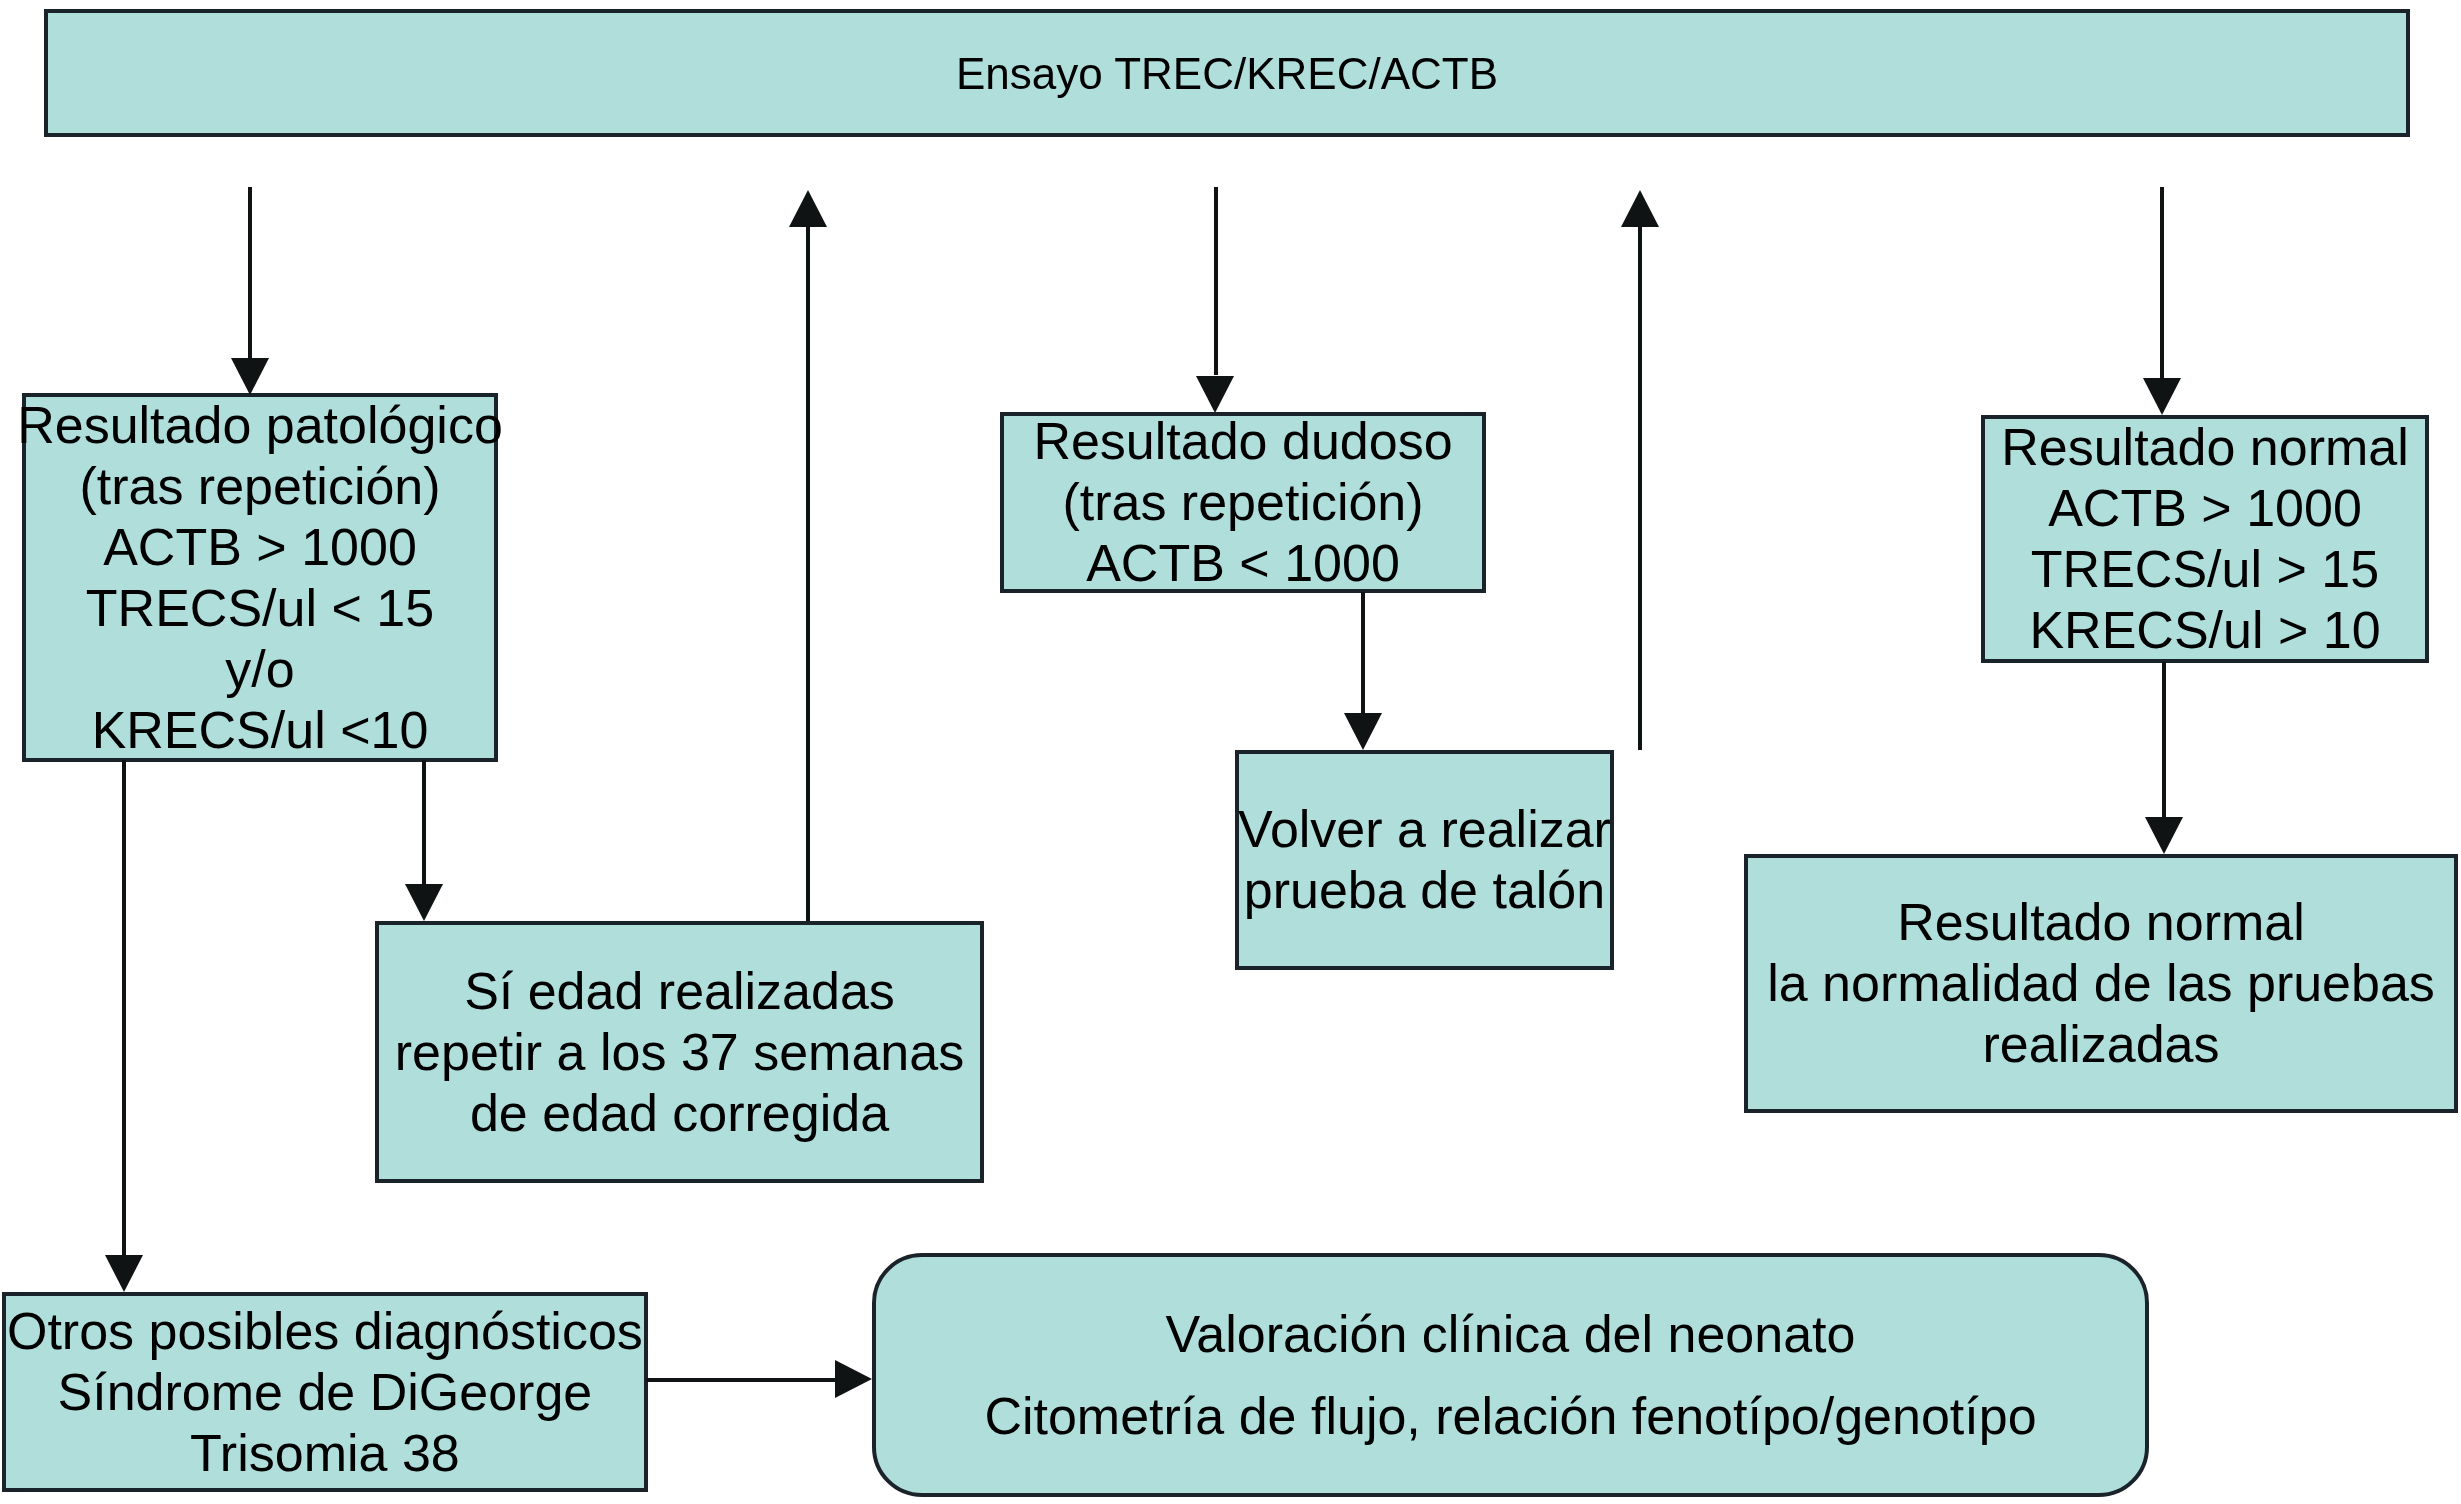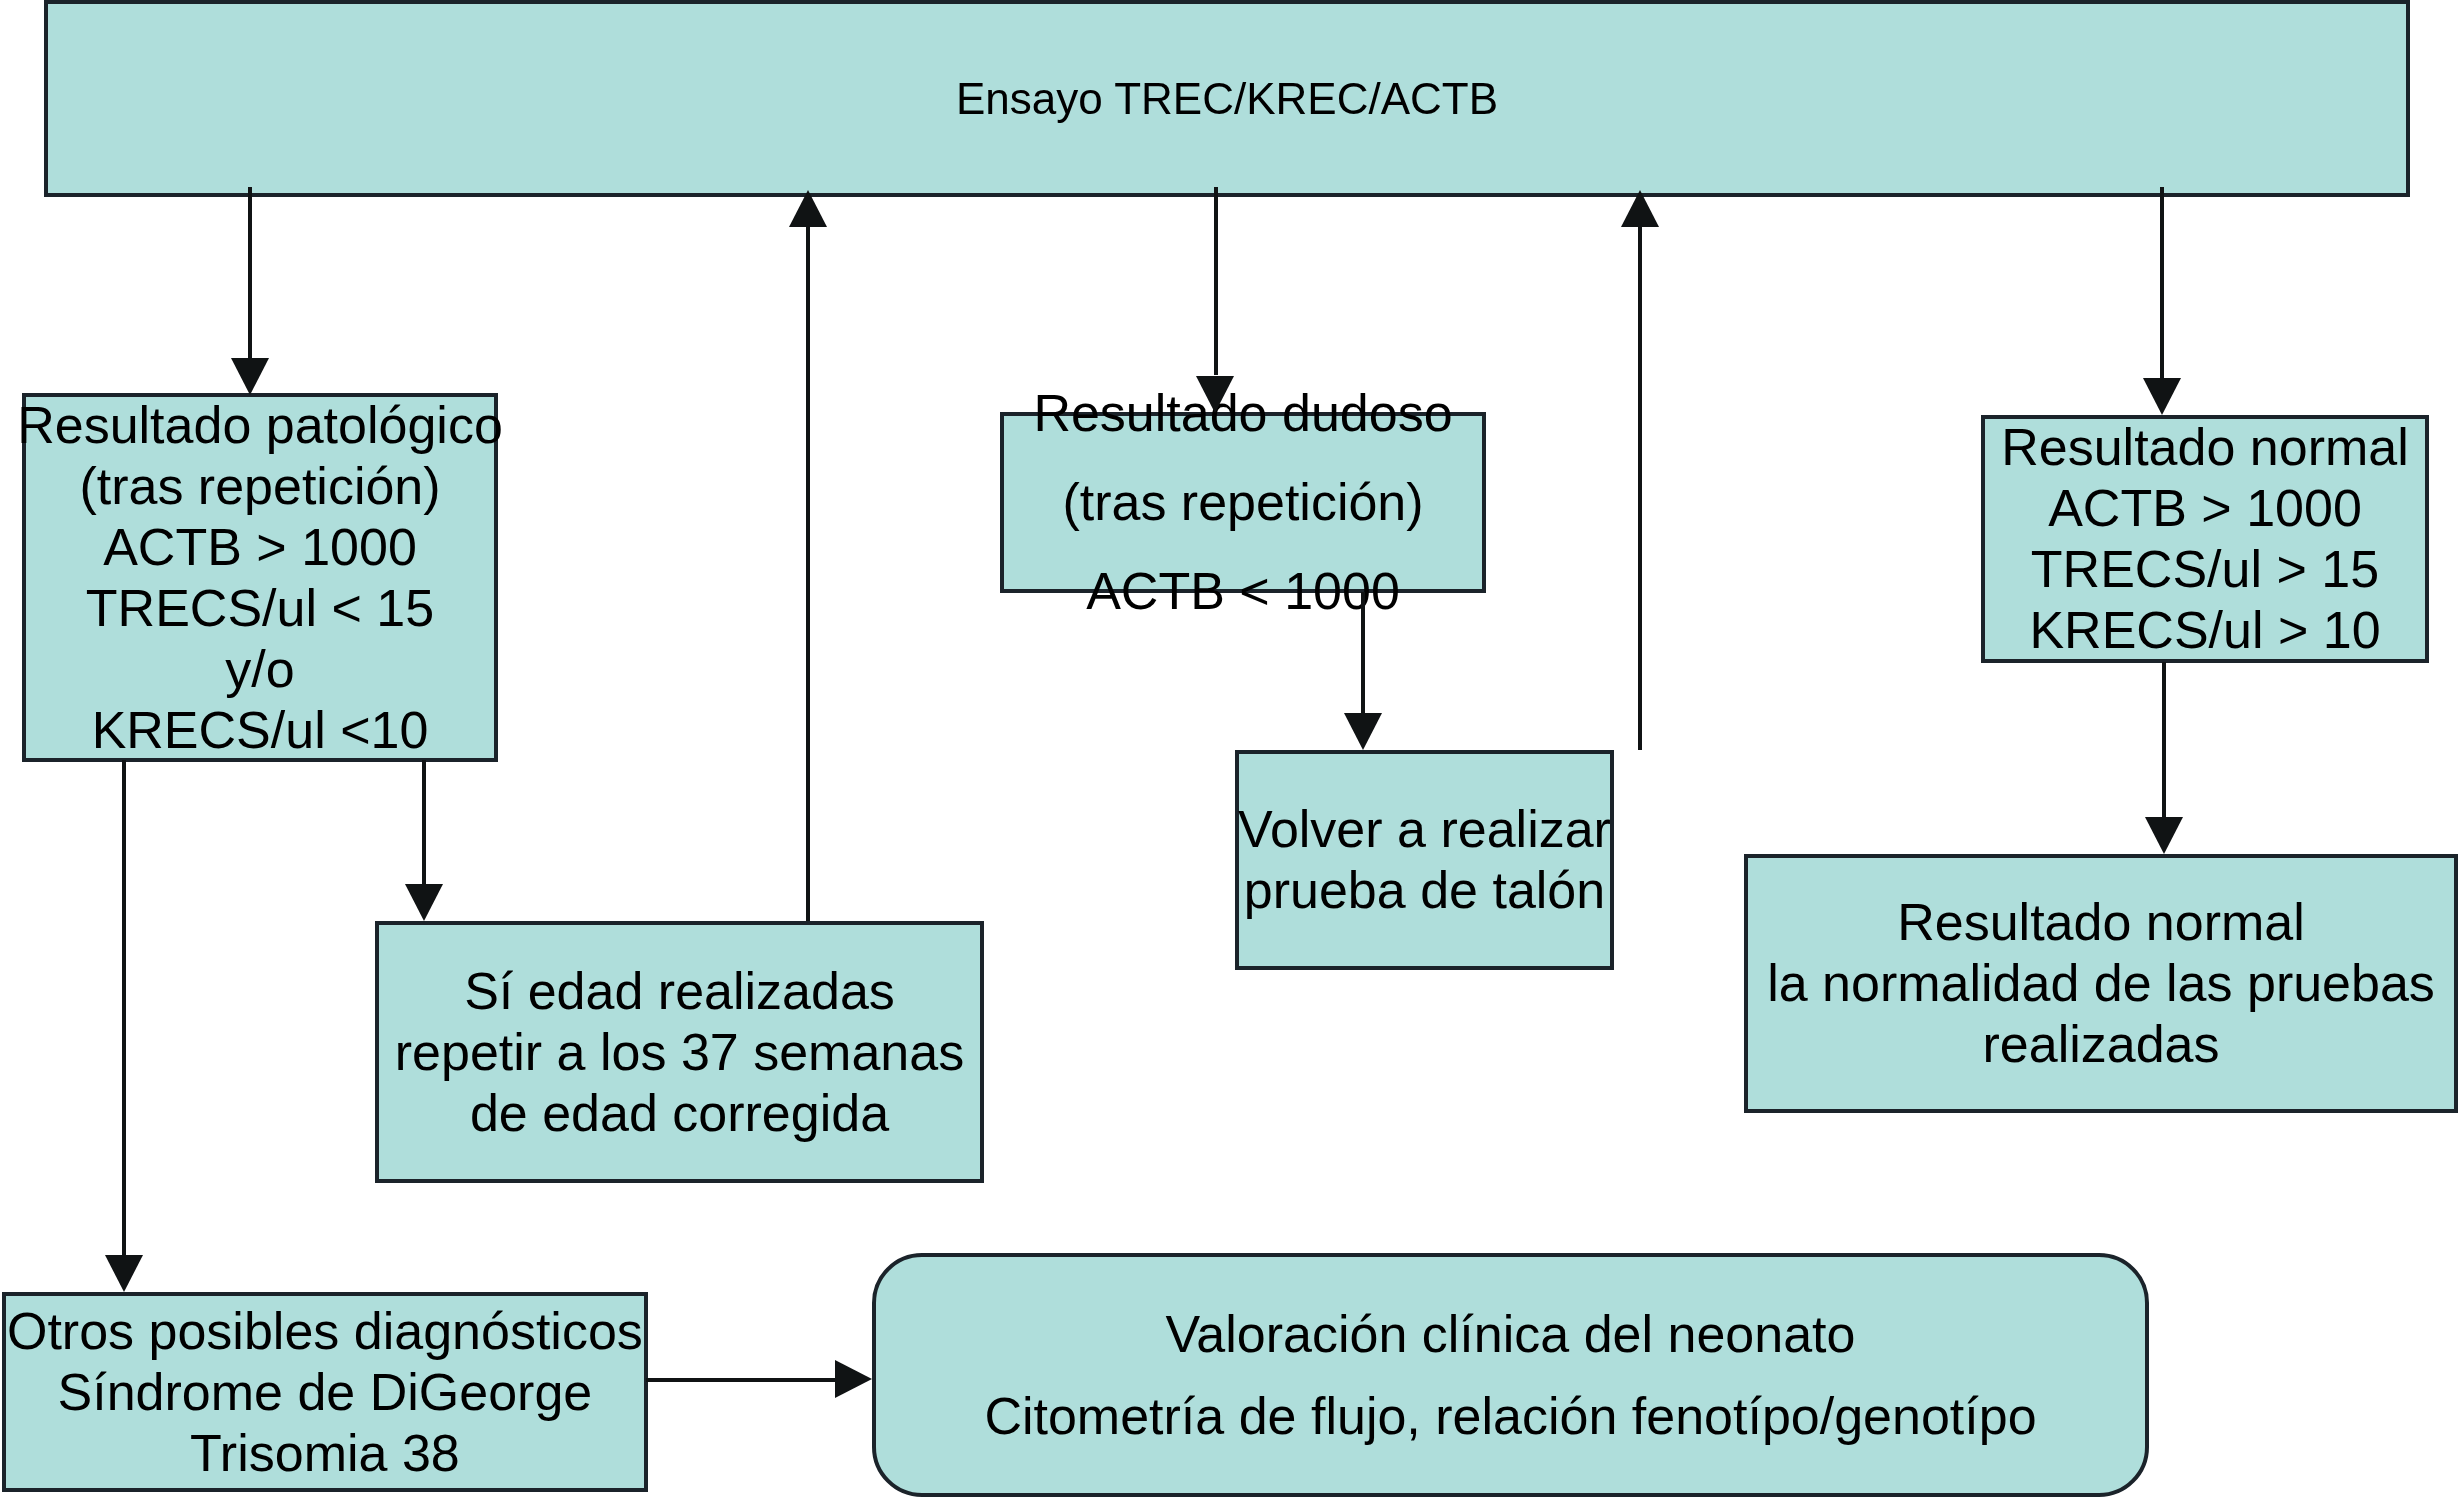--- a/index.html
+++ b/index.html
@@ -44,34 +44,34 @@
   .head{position:absolute;width:0;height:0;}
   .head.down{border-left:19.4px solid transparent;border-right:19.4px solid transparent;border-top:37px solid var(--arrow);}
   .head.up{border-left:19.4px solid transparent;border-right:19.4px solid transparent;border-bottom:37px solid var(--arrow);}
   .head.right{border-top:19.4px solid transparent;border-bottom:19.4px solid transparent;border-left:37px solid var(--arrow);}
 </style>
 </head>
 <body>
 
 <div class="canvas">
 
-  <div class="node title" style="left:44px;top:0;width:2366px;height:197px;justify-content:center;">
+  <div class="node title" style="left:44px;top:9px;width:2366px;height:128px;justify-content:center;">
     <span class="tline">Ensayo TREC/KREC/ACTB</span>
   </div>
 
   <div class="node" style="left:22px;top:393px;width:476px;height:369px;">
     <span class="tline">Resultado patológico</span>
     <span class="tline">(tras repetición)</span>
     <span class="tline">ACTB &gt; 1000</span>
     <span class="tline">TRECS/ul &lt; 15</span>
     <span class="tline">y/o</span>
     <span class="tline">KRECS/ul &lt;10</span>
   </div>
 
-  <div class="node" style="left:1000px;top:412px;width:486px;height:181px;gap:28px;">
+  <div class="node" style="left:1000px;top:412px;width:486px;height:181px;">
     <span class="tline">Resultado dudoso</span>
     <span class="tline">(tras repetición)</span>
     <span class="tline">ACTB &lt; 1000</span>
   </div>
 
   <div class="node" style="left:1981px;top:415px;width:448px;height:248px;">
     <span class="tline">Resultado normal</span>
     <span class="tline">ACTB &gt; 1000</span>
     <span class="tline">TRECS/ul &gt; 15</span>
     <span class="tline">KRECS/ul &gt; 10</span>

